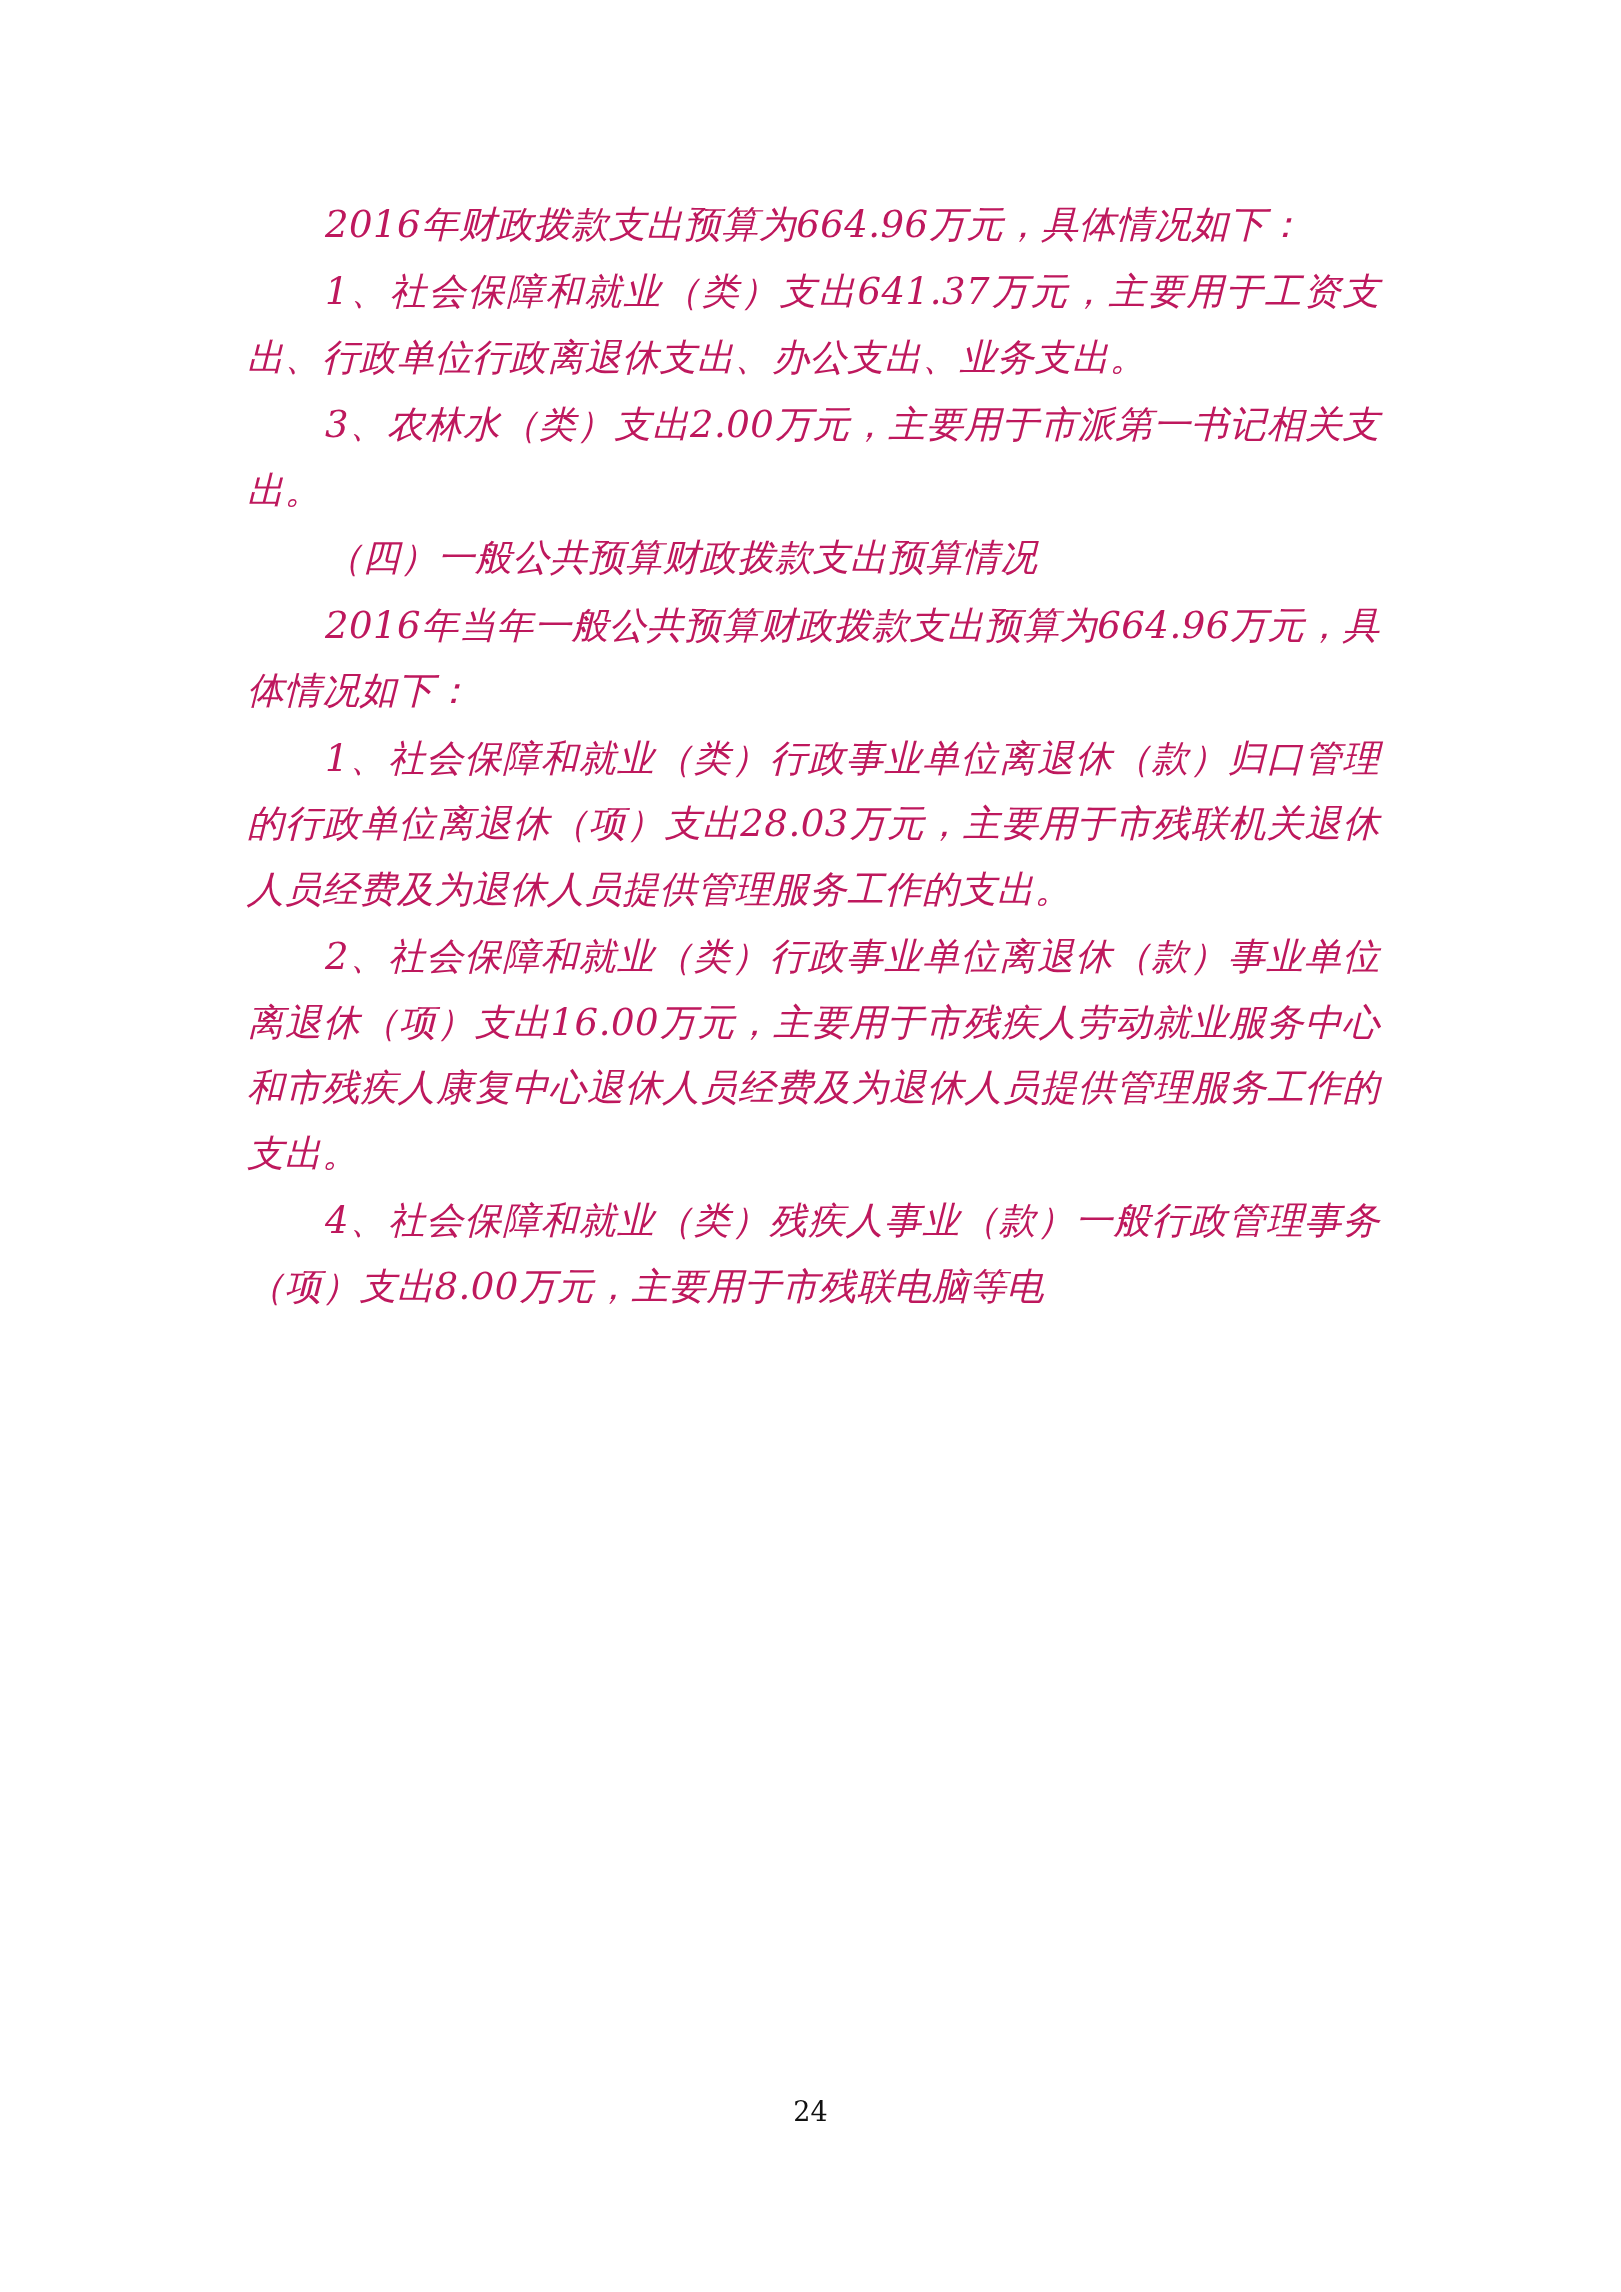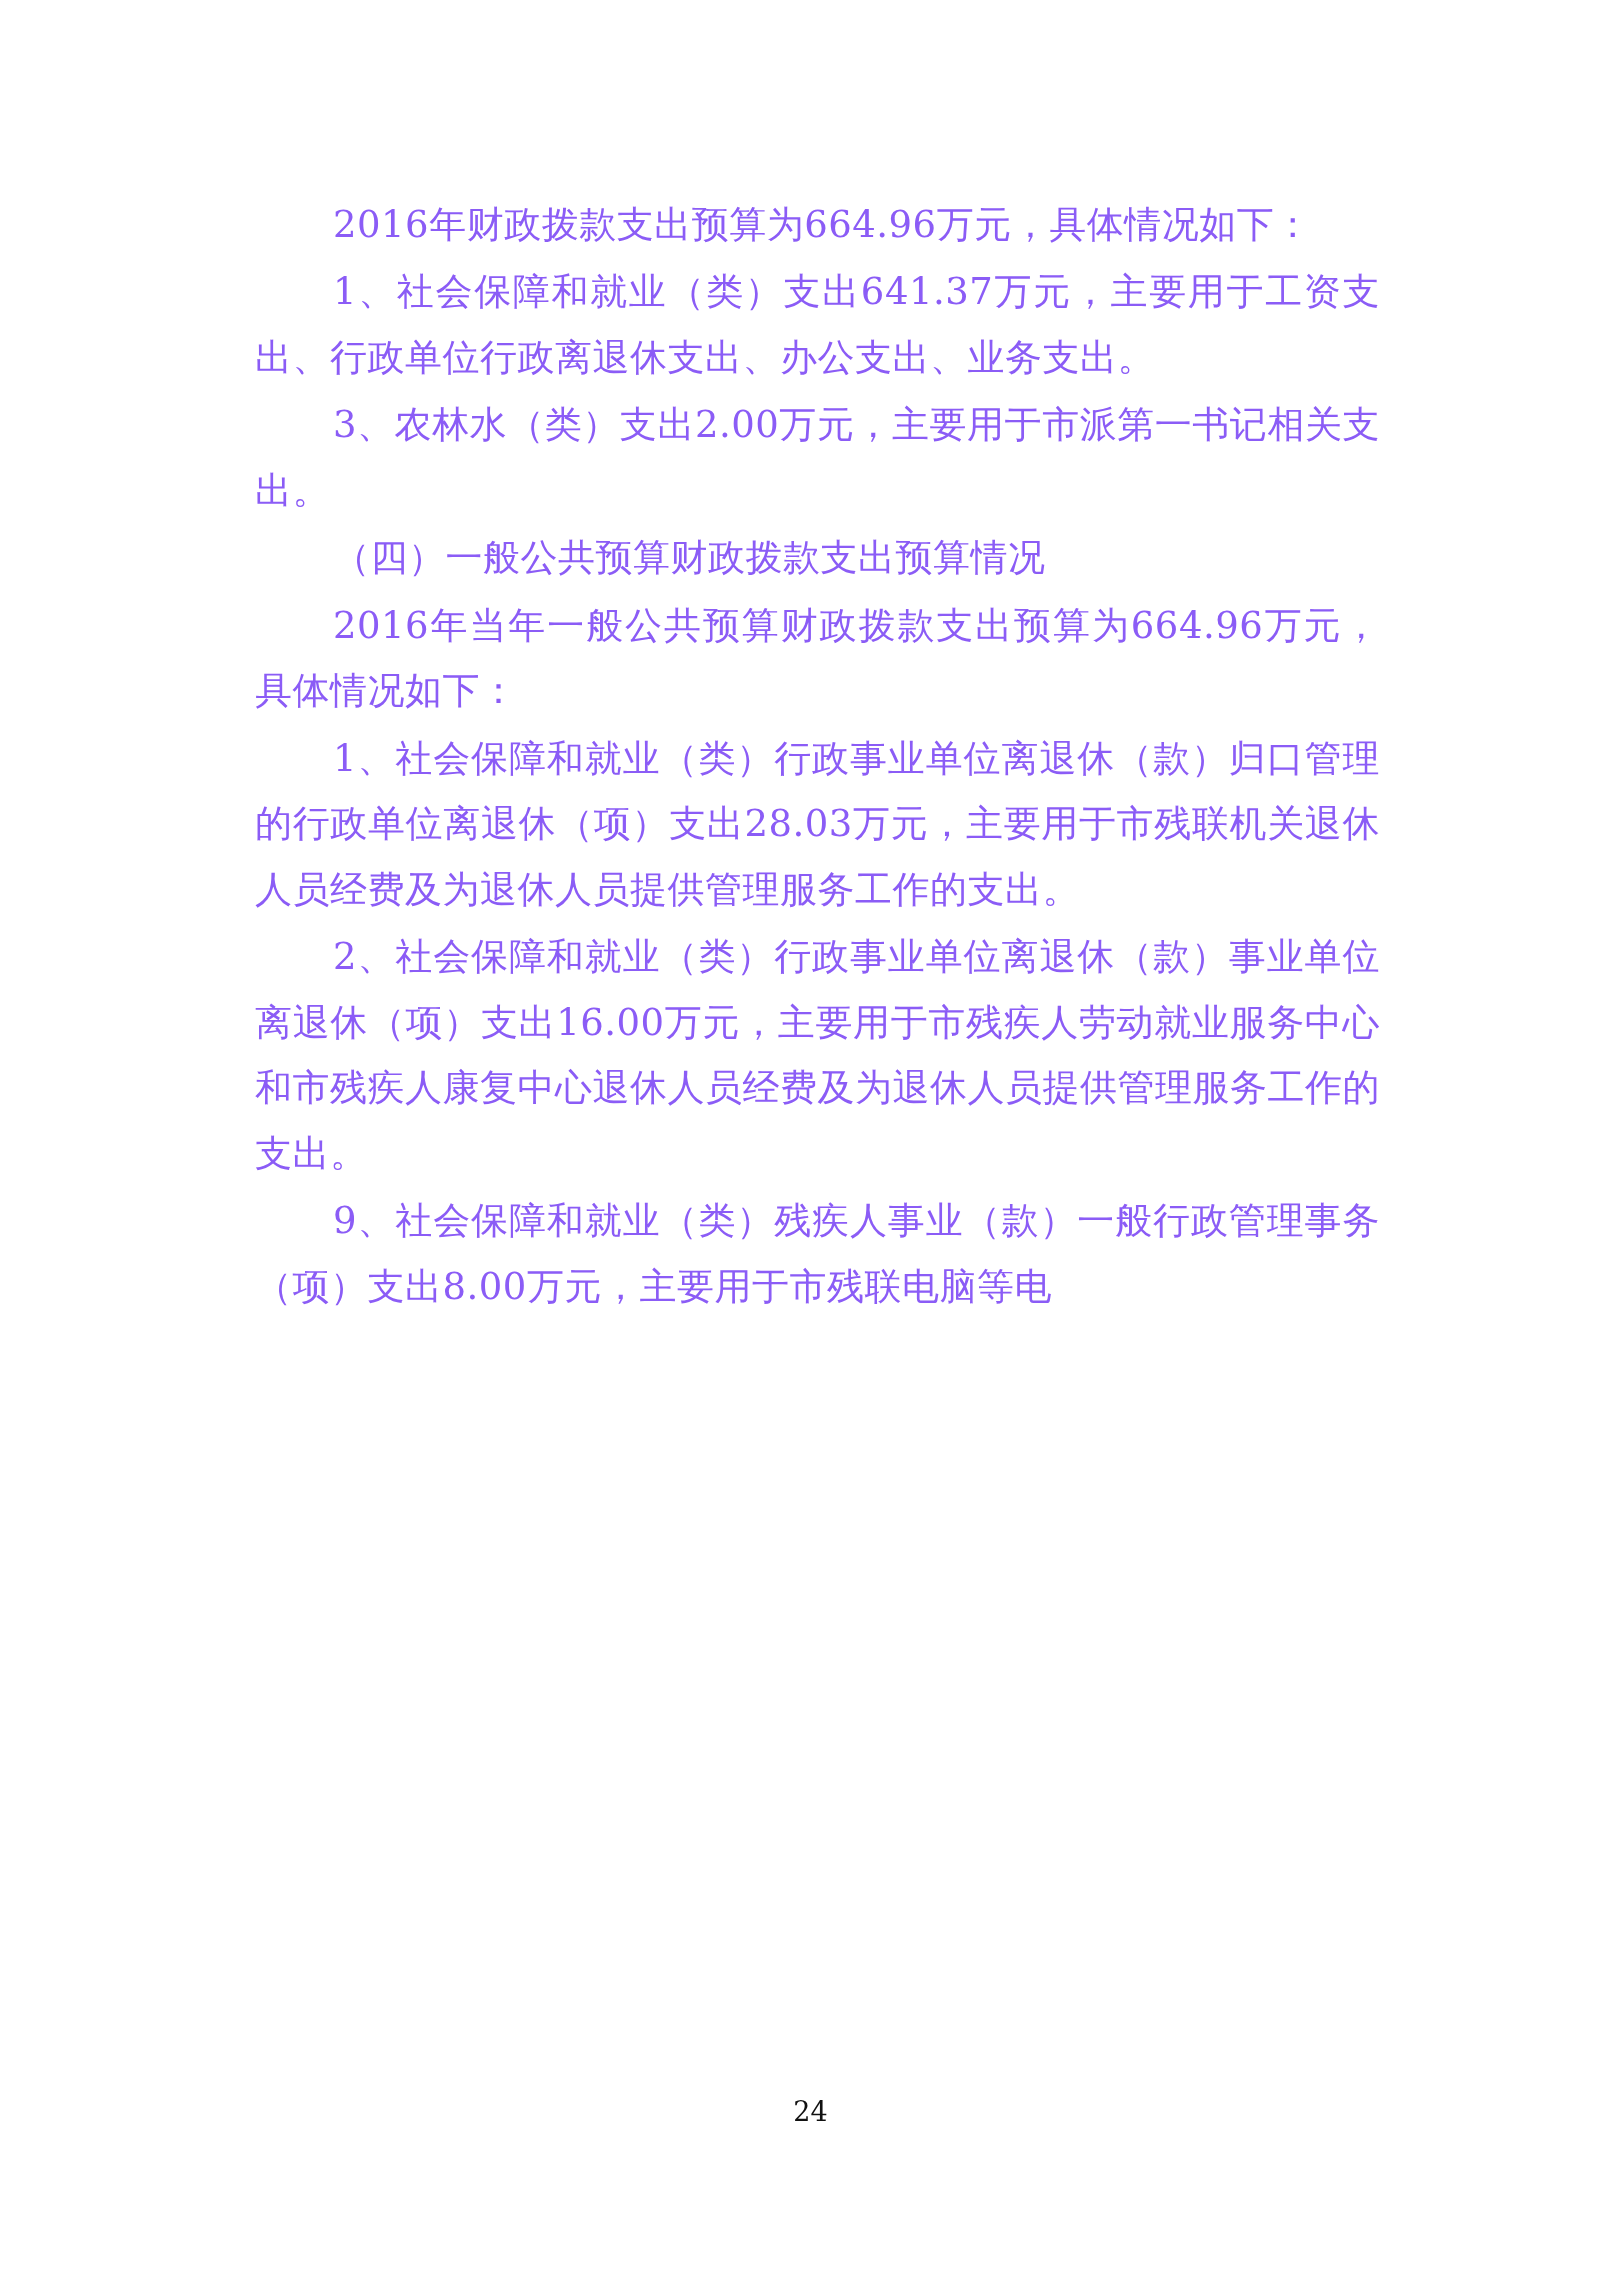--- a/index.html
+++ b/index.html
@@ -18,27 +18,28 @@
   }
   .content {
     position: absolute;
     left: 243px;
     top: 192px;
     width: 1137px;
   }
   .para {
     font-size: 37px;
     line-height: 1.77;
-    color: #8b5cf6;
+    color: #be185d;
     letter-spacing: 0.5px;
     text-align: justify;
-    margin: 0 0 2px 12px;
+    margin: 0 0 2px 4px;
     text-indent: 78px;
     font-family: "DejaVu Serif", "Liberation Serif", serif;
     font-weight: 500;
+    font-style: italic;
   }
   .para.nogap {
     margin-bottom: 0;
   }
   .page-number {
     position: absolute;
     left: 0;
     right: 0;
     top: 2096px;
     text-align: center;
@@ -52,17 +53,17 @@
 
 <div class="page">
   <div class="content">
     <p class="para">2016年财政拨款支出预算为664.96万元，具体情况如下：</p>
     <p class="para">1、社会保障和就业（类）支出641.37万元，主要用于工资支出、行政单位行政离退休支出、办公支出、业务支出。</p>
     <p class="para">3、农林水（类）支出2.00万元，主要用于市派第一书记相关支出。</p>
     <p class="para">（四）一般公共预算财政拨款支出预算情况</p>
     <p class="para">2016年当年一般公共预算财政拨款支出预算为664.96万元，具体情况如下：</p>
     <p class="para">1、社会保障和就业（类）行政事业单位离退休（款）归口管理的行政单位离退休（项）支出28.03万元，主要用于市残联机关退休人员经费及为退休人员提供管理服务工作的支出。</p>
     <p class="para">2、社会保障和就业（类）行政事业单位离退休（款）事业单位离退休（项）支出16.00万元，主要用于市残疾人劳动就业服务中心和市残疾人康复中心退休人员经费及为退休人员提供管理服务工作的支出。</p>
-    <p class="para nogap">9、社会保障和就业（类）残疾人事业（款）一般行政管理事务（项）支出8.00万元，主要用于市残联电脑等电</p>
+    <p class="para nogap">4、社会保障和就业（类）残疾人事业（款）一般行政管理事务（项）支出8.00万元，主要用于市残联电脑等电</p>
   </div>
   <div class="page-number">24</div>
 </div>
 
 
 </body></html>

